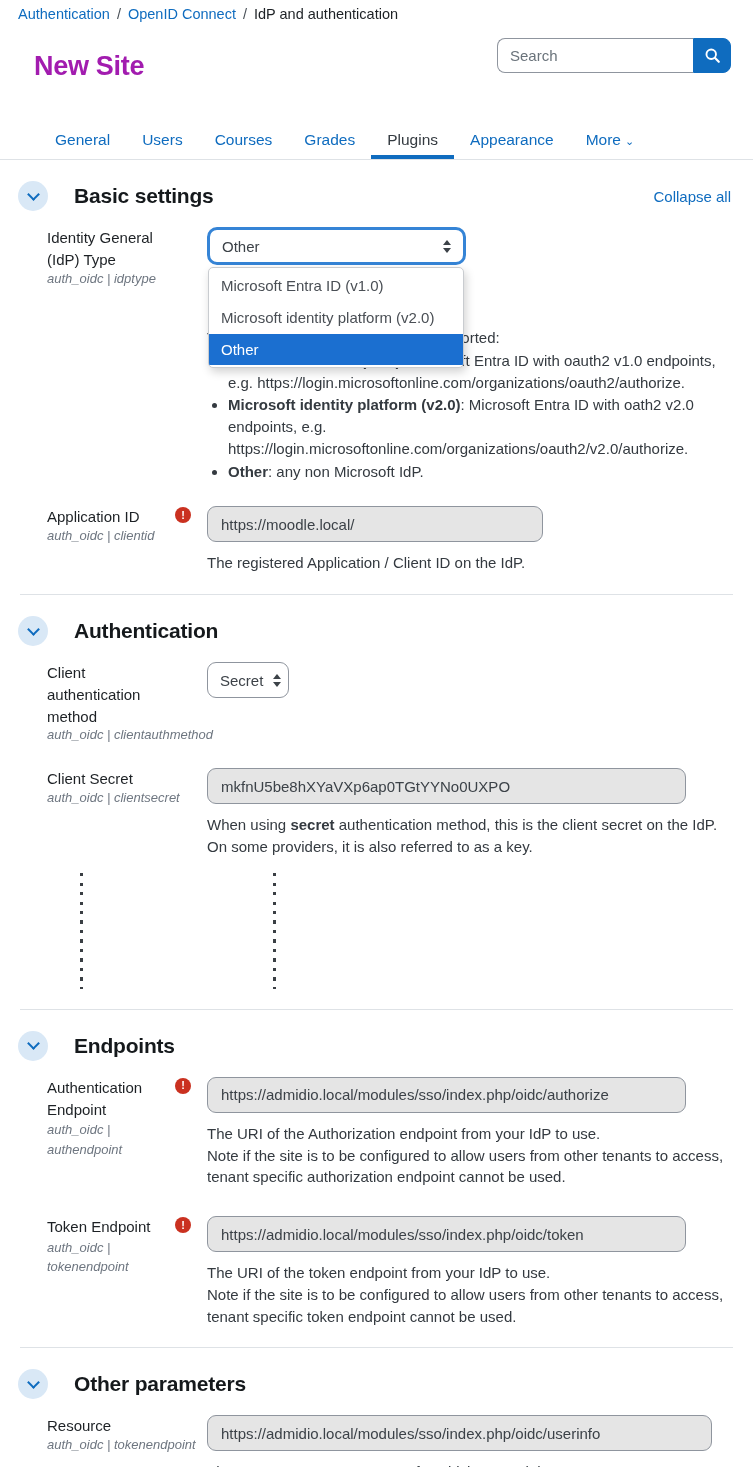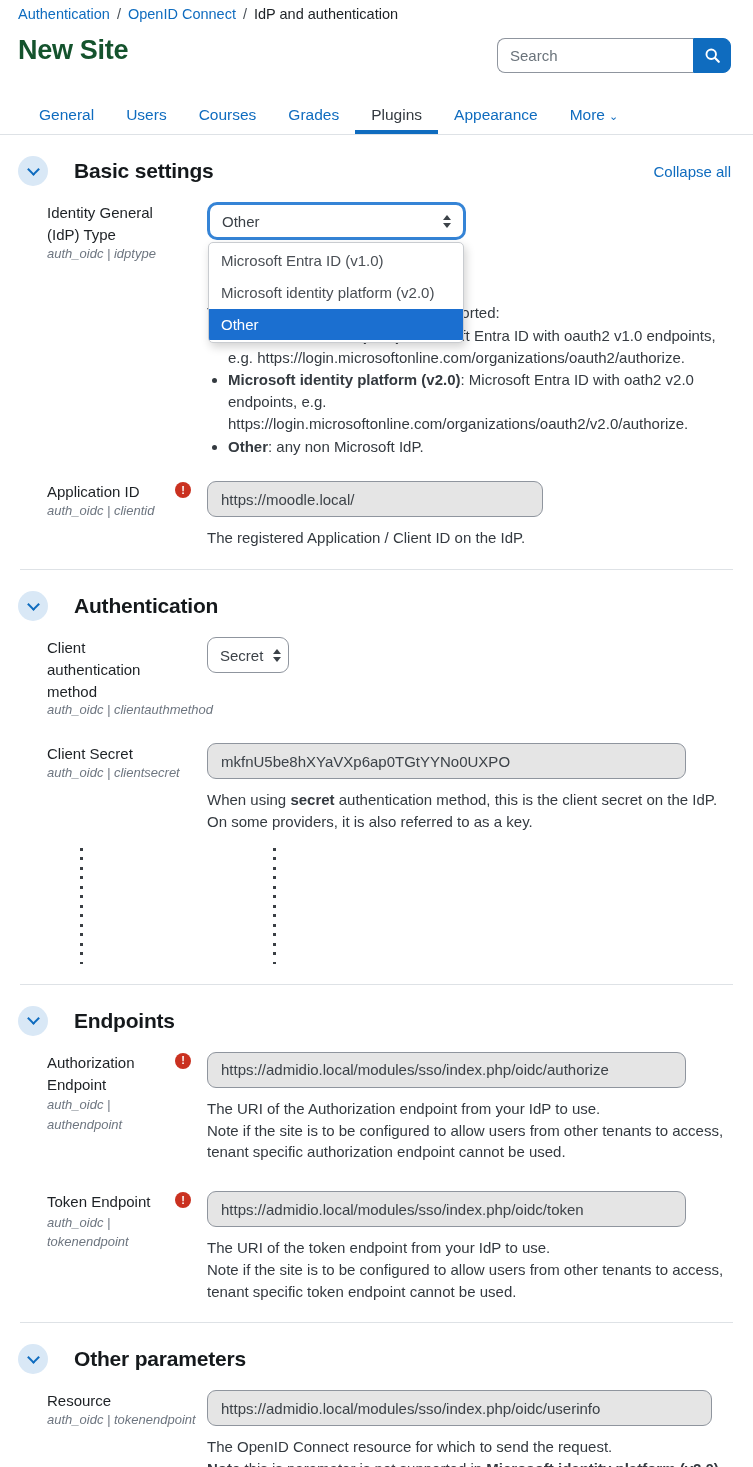--- a/index.html
+++ b/index.html
@@ -13,36 +13,36 @@
   }
   a { text-decoration:none; }
 
   
   .breadcrumb { padding:6px 20px 0 18px; font-size:14.5px; display:flex; align-items:center; flex-wrap:wrap; }
   .breadcrumb .crumb { color:#0f6cbf; cursor:pointer; }
   .breadcrumb .sep { color:#495057; padding:0 7px; }
   .breadcrumb .crumb.current { color:#1d2125; cursor:default; }
 
   .title-row { display:flex; justify-content:space-between; align-items:flex-start; padding:13px 22px 0 18px; }
-  .page-title { font-size:27px; font-weight:700; margin:0; color:#14532d; letter-spacing:-0.3px; }
+  .page-title { font-size:27px; font-weight:700; margin:16px; color:#a21caf; letter-spacing:-0.3px; }
 
   .search-group { display:flex; height:35px; margin-top:3px; }
   .search-input {
     width:196px; height:35px; border:1px solid #8f959e; border-right:none;
     border-radius:8px 0 0 8px; padding:0 12px; font-size:15px; color:#495057;
     font-family:"Liberation Sans", sans-serif; outline:none;
   }
   .search-input::placeholder { color:#6a737b; }
   .search-btn {
     width:38px; height:35px; background:#0f6cbf; border:1px solid #0f6cbf;
     border-radius:0 8px 8px 0; display:flex; align-items:center; justify-content:center; cursor:pointer;
   }
 
   
-  .tabs { display:flex; align-items:flex-end; border-bottom:1px solid #dee2e6; margin-top:24px; padding-left:23px; }
+  .tabs { display:flex; align-items:flex-end; border-bottom:1px solid #dee2e6; margin-top:24px; padding-left:39px; }
   .tab { padding:9px 16px 10px; color:#0f6cbf; font-size:15.5px; cursor:pointer; white-space:nowrap; }
   .tab.active { color:#343a40; border-bottom:4px solid #0f6cbf; padding-bottom:6px; }
   .tab .tab-chev { font-size:11px; color:#0f6cbf; margin-left:4px; }
 
   
   .sec-head-row { display:flex; justify-content:space-between; align-items:center; padding:0 22px 0 18px; margin-top:21px; margin-bottom:16px; }
   .sec-head { display:flex; align-items:center; }
   .chev-circle { width:30px; height:30px; border-radius:50%; background:#d9e8f6; display:flex; align-items:center; justify-content:center; cursor:pointer; flex:0 0 30px; }
   .chev-glyph { width:9px; height:9px; border-right:2px solid #0f6cbf; border-bottom:2px solid #0f6cbf; transform:rotate(45deg); margin-top:-4px; }
   .sec-title { font-size:21px; font-weight:700; color:#15191c; margin-left:26px; letter-spacing:-0.2px; }
@@ -241,21 +241,21 @@
   <div class="sec-head">
     <div class="chev-circle">
       <div class="chev-glyph"></div>
     </div>
     <div class="sec-title">Endpoints</div>
   </div>
 </div>
 
 <div class="form-row">
   <div class="col-label">
-    <div class="field-label">Authorization Endpoint</div>
+    <div class="field-label">Authentication Endpoint</div>
     <span class="req">!</span>
     <div class="sub wrap">auth_oidc | authendpoint</div>
   </div>
   <div class="col-field">
     <input class="text-input w479" type="text" value="https://admidio.local/modules/sso/index.php/oidc/authorize" style="">
     <div class="help">
       <div>The URI of the Authorization endpoint from your IdP to use.</div>
       <div>Note if the site is to be configured to allow users from other tenants to access, tenant specific authorization endpoint cannot be used.</div>
     </div>
   </div>

